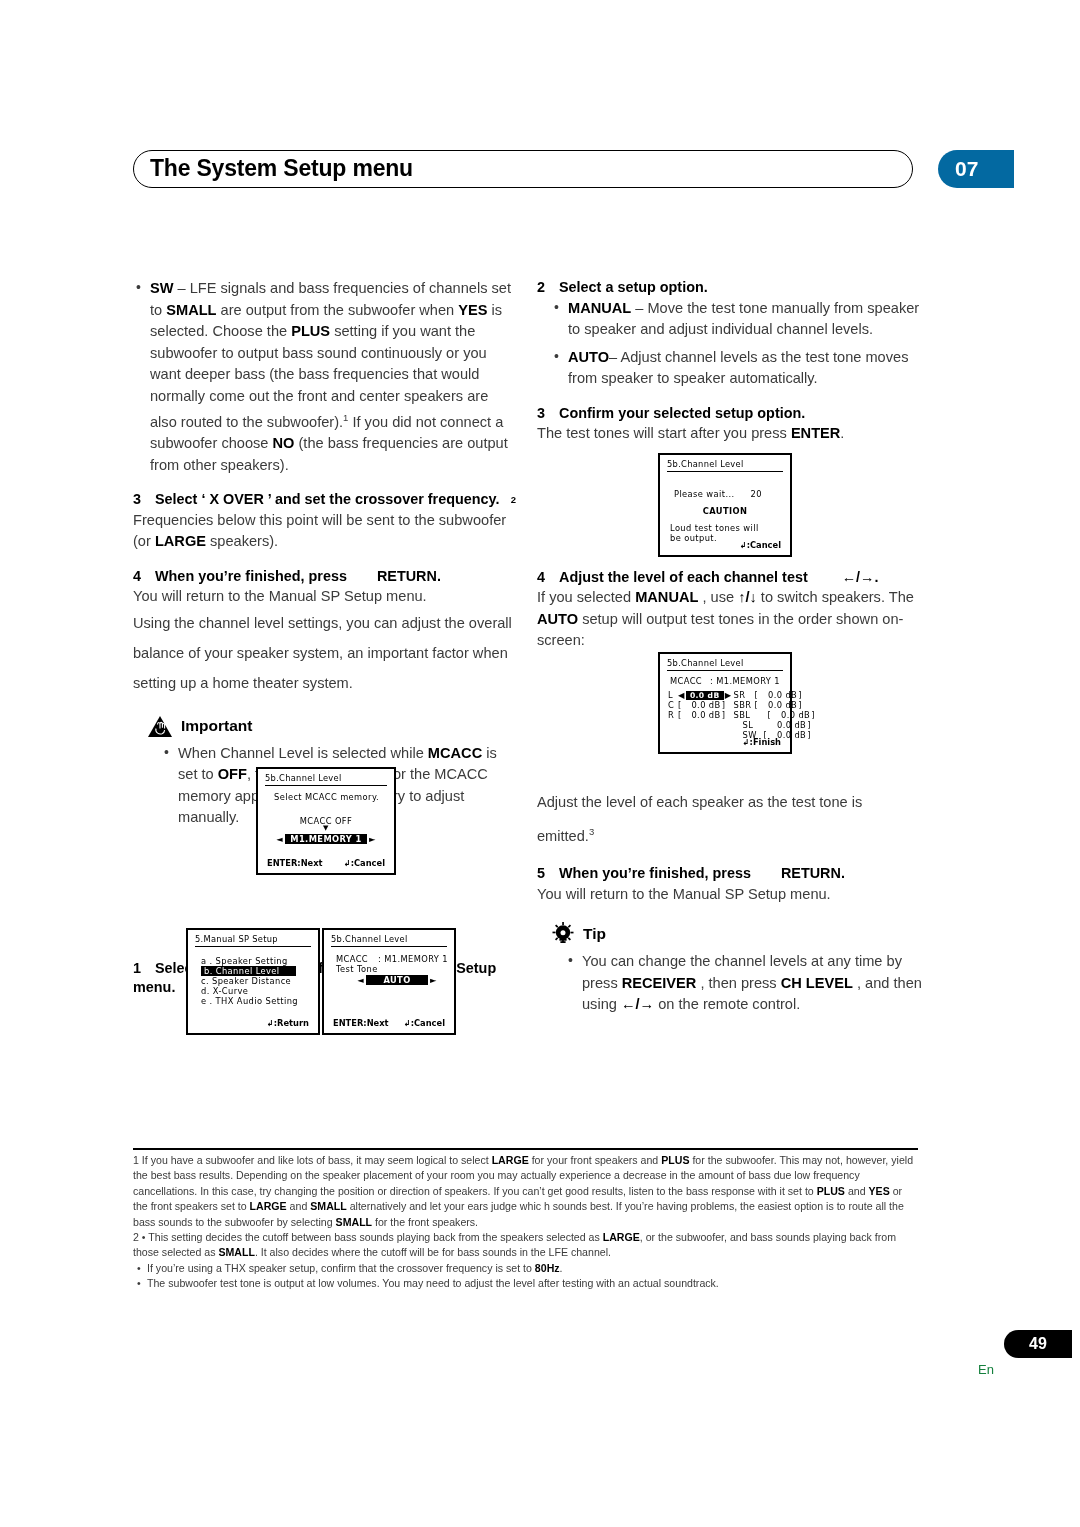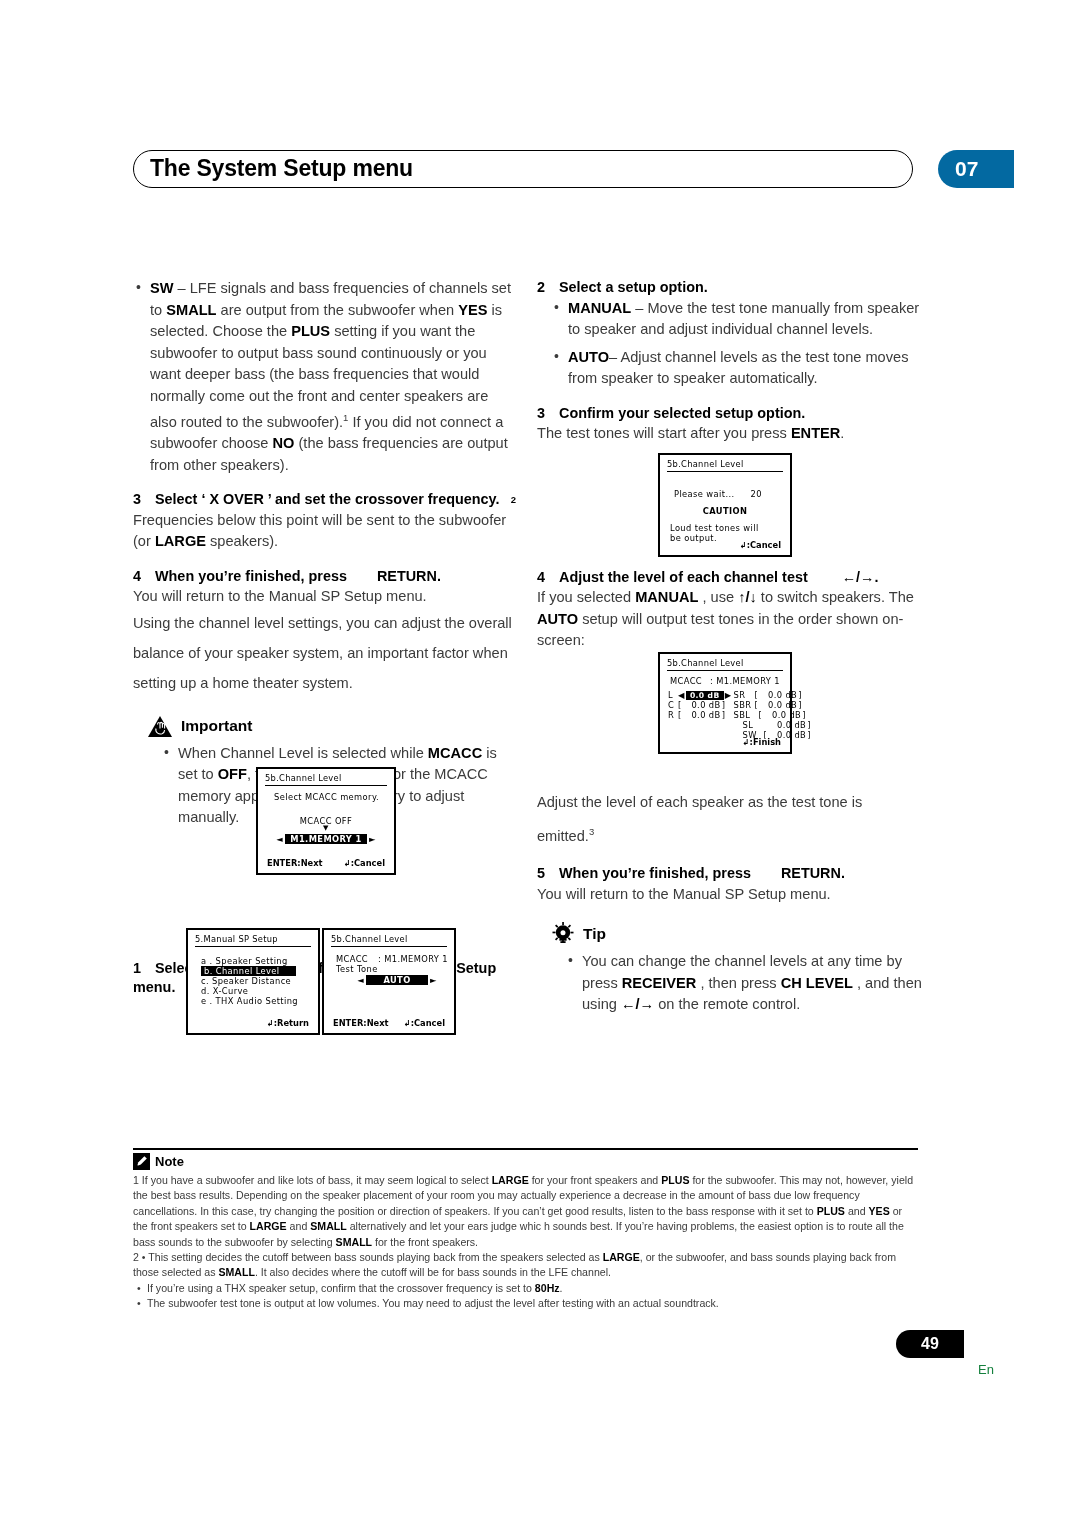--- a/index.html
+++ b/index.html
@@ -123,21 +123,21 @@
   .fn-text {
     font-size: 10.6px; line-height: 15.4px; color: #3b3b3b;
     margin: 0;
   }
   .fn-text b { color: #000; }
   .fn-sub { padding-left: 14px; position: relative; }
   .fn-sub::before { content: "\2022"; position: absolute; left: 4px; }
 
   
   .pagenum-badge {
-    position: absolute; left: 896px; top: 1330px;
+    position: absolute; left: 1004px; top: 1330px;
     width: 68px; height: 28px; background: #000;
     border-radius: 14px 0 0 14px; color: #fff;
     font-size: 16px; font-weight: bold;
     display: flex; align-items: center; justify-content: center;
   }
   .pagenum-lang {
     position: absolute; left: 952px; top: 1362px; width: 68px;
     text-align: center; font-size: 13px; color: #15803d;
   }
 </style>
@@ -368,21 +368,21 @@
         <span class="osd-line" style="width:38px;text-align:right;">0.0 dB</span>
         <span class="osd-line">]</span>
       </div>
       <div class="osd-row" style="gap:1px;">
         <span class="osd-line" style="width:20px;">SBR</span>
         <span class="osd-line">[</span>
         <span class="osd-line" style="width:38px;text-align:right;">0.0 dB</span>
         <span class="osd-line">]</span>
       </div>
       <div class="osd-row" style="gap:1px;">
-        <span class="osd-line" style="width:24px;">SBL</span>
+        <span class="osd-line" style="width:33px;">SBL</span>
         <span class="osd-line">[</span>
         <span class="osd-line" style="width:38px;text-align:right;">0.0 dB</span>
         <span class="osd-line">]</span>
       </div>
       <div class="osd-row" style="gap:1px;padding-left:9px;">
         <span class="osd-line" style="width:20px;">SL</span>
         <span class="osd-line" style="color:#fff;">[</span>
         <span class="osd-line" style="width:38px;text-align:right;">0.0 dB</span>
         <span class="osd-line">]</span>
       </div>
@@ -395,30 +395,20 @@
     </div>
   </div>
 
   <div class="osd-foot" style="justify-content:flex-end;">
     <span><span>↲</span><span>:Finish</span></span>
   </div>
 </div>
 
 <div class="footnotes">
   <div class="fn-rule"></div>
-  <div class="fn-head">
-    <span>
-      <svg class="note-icon" viewBox="0 0 17 17">
-        <rect x="0" y="0" width="17" height="17" fill="#000"></rect>
-        <path d="M4 13 L5.4 9.2 L11.4 3.2 L13.8 5.6 L7.8 11.6 Z" fill="#fff"></path>
-        <path d="M4 13 L5.4 12.4 L4.6 11.6 Z" fill="#000"></path>
-      </svg>
-    </span>
-    <span>Note</span>
-  </div>
 
   <p class="fn-text">
     <span>1</span>
     <span>If you have a subwoofer and like lots of bass, it may seem logical to select </span><b>LARGE</b><span> for your front speakers and </span><b>PLUS</b><span> for the subwoofer. This may not, however, yield the best bass results. Depending on the speaker placement of your room you may actually experience a decrease in the amount of bass due low frequency cancellations. In this case, try changing the position or direction of speakers. If you can’t get good results, listen to the bass response with it set to </span><b>PLUS</b><span> and </span><b>YES</b><span> or the front speakers set to  </span><b>LARGE</b><span>  and </span><b>SMALL</b><span> alternatively and let your ears judge whic h sounds best. If you’re having problems, the easiest option is to route all the bass sounds to the subwoofer by selecting </span><b>SMALL</b><span> for the front speakers.</span>
   </p>
 
   <p class="fn-text">
     <span>2</span>
     • <span>This setting decides the cutoff between bass sounds playing back from the speakers selected as </span><b>LARGE</b><span>, or the subwoofer, and bass sounds playing back from those selected as </span><b>SMALL</b><span>. It also decides where the cutoff will  be for bass sounds in the LFE channel.</span>
   </p>

